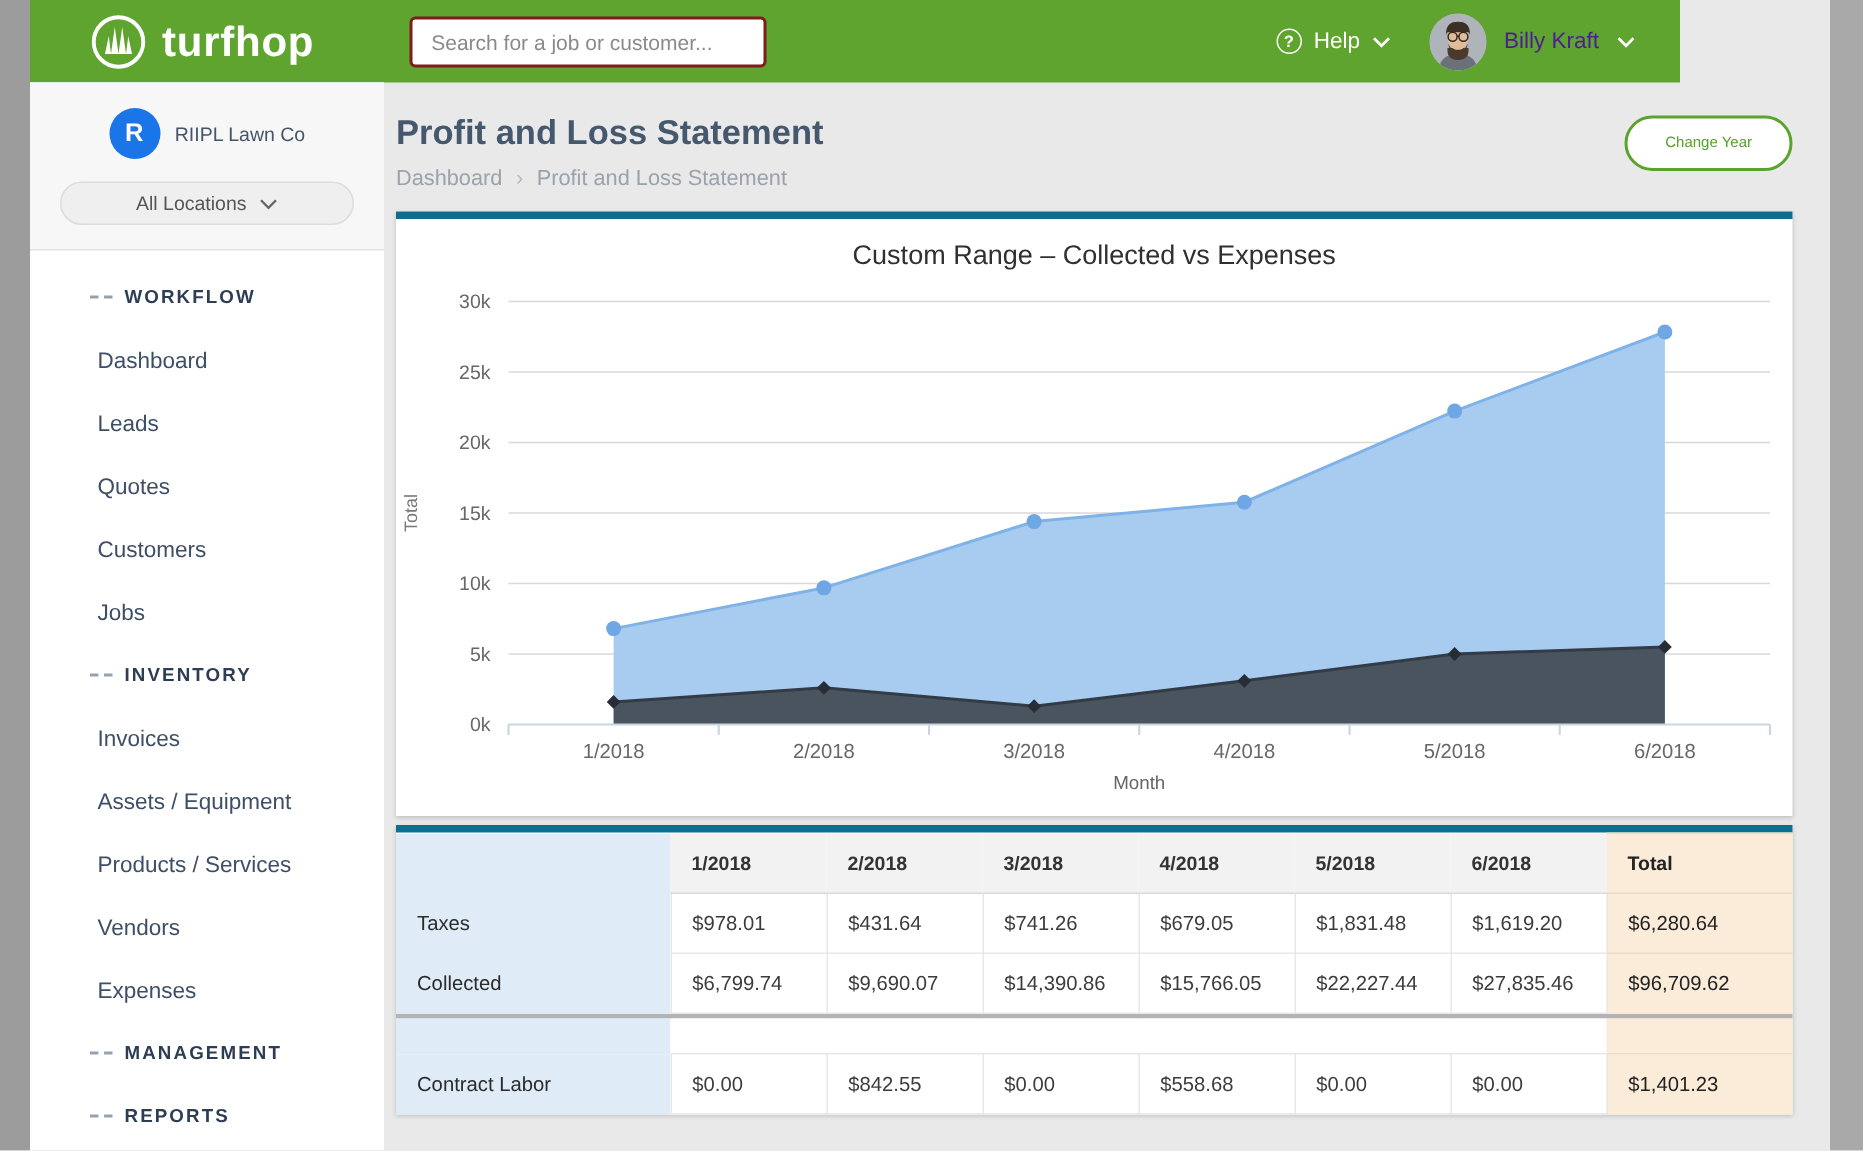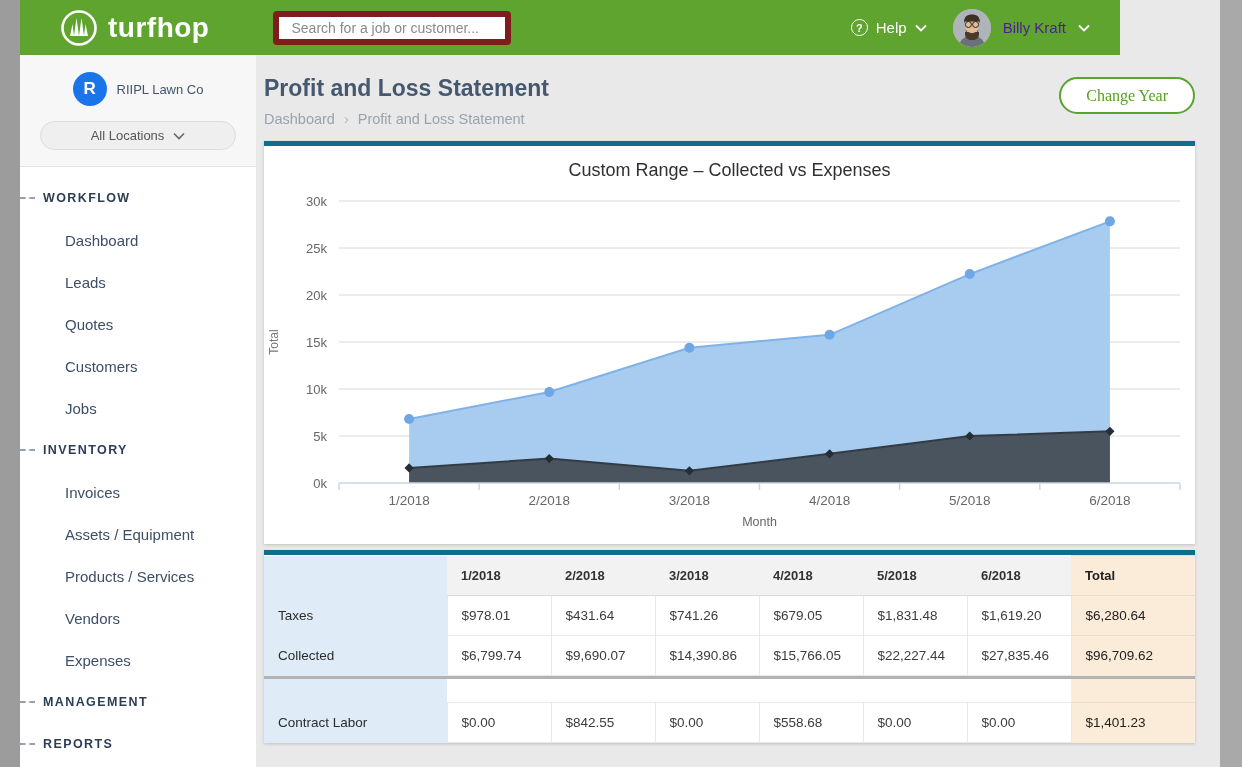--- a/index.html
+++ b/index.html
@@ -11,21 +11,21 @@
   .edge-strip { position:absolute; top:0; height:767px; z-index:60; }
   .edge-strip.left { left:0; width:20px; background:#9c9c9c; }
   .edge-strip.right { right:0; width:22px; background:#a9a9a9; }
   .app { position:absolute; left:20px; top:0; width:1100px; height:767px; }
 
   
   .topbar { height:55px; background:#5fa42f; display:flex; align-items:center; padding:0 30px 0 40px; }
   .logo { display:flex; align-items:center; gap:10px; }
   .brand-text { color:#fff; font-size:28px; font-weight:700; letter-spacing:.5px; }
   .search-input {
-    margin-left:64px; width:238px; height:34px; border:6px solid #7f1d1d; border-radius:4px;
+    margin-left:64px; width:238px; height:34px; border:2px solid #7f1d1d; border-radius:4px;
     padding:0 12px; font-size:14px; color:#444; outline:none; background:#fff;
     font-family:"Liberation Sans", sans-serif;
   }
   .search-input::placeholder { color:#8a8a8a; }
   .topbar-right { margin-left:auto; display:flex; align-items:center; gap:26px; }
   .help-group { display:flex; align-items:center; gap:8px; color:#fff; font-size:15px; cursor:pointer; }
   .help-q {
     width:17px; height:17px; border:1.5px solid #fff; border-radius:50%;
     display:inline-flex; align-items:center; justify-content:center;
     font-size:11px; font-weight:700; color:#fff;
@@ -43,36 +43,36 @@
     width:34px; height:34px; border-radius:50%; background:#1a75e8; color:#fff;
     display:flex; align-items:center; justify-content:center; font-size:17px; font-weight:700;
   }
   .company-name { font-size:13px; color:#44546a; font-weight:500; }
   .loc-pill {
     margin:15px auto 0; width:196px; height:29px; background:#efefef; border:1px solid #dcdcdc;
     border-radius:15px; display:flex; align-items:center; justify-content:center; gap:9px;
     font-size:13px; color:#555; cursor:pointer;
   }
   .nav { padding-top:10px; }
-  .nav-row { height:42px; display:flex; align-items:center; }
+  .nav-row { height:42px; display:flex; align-items:center;padding-left:40px; }
   .nav-header { font-size:12.5px; font-weight:700; letter-spacing:1.4px; color:#2d3e54; }
   .nav-header .dash { width:15px; border-top:2px dashed #97a0ad; margin-right:8px; flex:none; }
   .nav-item { padding-left:45px; font-size:15px; color:#3d4e66; cursor:pointer; }
 
   
   .main { flex:1; padding:0 17px 0 8px; }
   .page-head { position:relative; padding-top:20px; height:86px; }
   .page-title { font-size:23px; font-weight:700; color:#46586e; }
   .breadcrumb { margin-top:9px; font-size:14.5px; color:#9aa2ab; display:flex; gap:9px; align-items:center; }
   .breadcrumb .crumb { cursor:pointer; }
   .breadcrumb .sep { color:#b4bac0; }
   .change-year-btn {
     position:absolute; right:0; top:22px; height:37px; padding:0 25px; background:#fff;
-    border:2px solid #5aa32c; border-radius:20px; color:#55a12b; font-size:16px;
-    font-family:Liberation Serif, serif; cursor:pointer;
+    border:2px solid #5aa32c; border-radius:20px; color:#55a12b; font-size:10px;
+    font-family:Liberation Sans, sans-serif; cursor:pointer;
   }
   .card { background:#fff; border-top:5px solid #0e6e8c; box-shadow:0 1px 3px rgba(0,0,0,.18); }
   .chart-card { height:403px; margin-bottom:6px; }
   .chart-title { text-align:center; font-size:18px; font-weight:400; color:#303030; margin:14px 0 0; }
   .chart-svg { display:block; }
 
   
   .pl-table { width:100%; border-collapse:collapse; table-layout:fixed; font-size:13.5px; color:#333; }
   .pl-table th, .pl-table td { height:40px; padding:0 0 0 14px; text-align:left; font-weight:400; }
   .pl-table thead th { font-weight:700; font-size:13px; background:#f2f2f2; border-bottom:1px solid #d9d9d9; }

